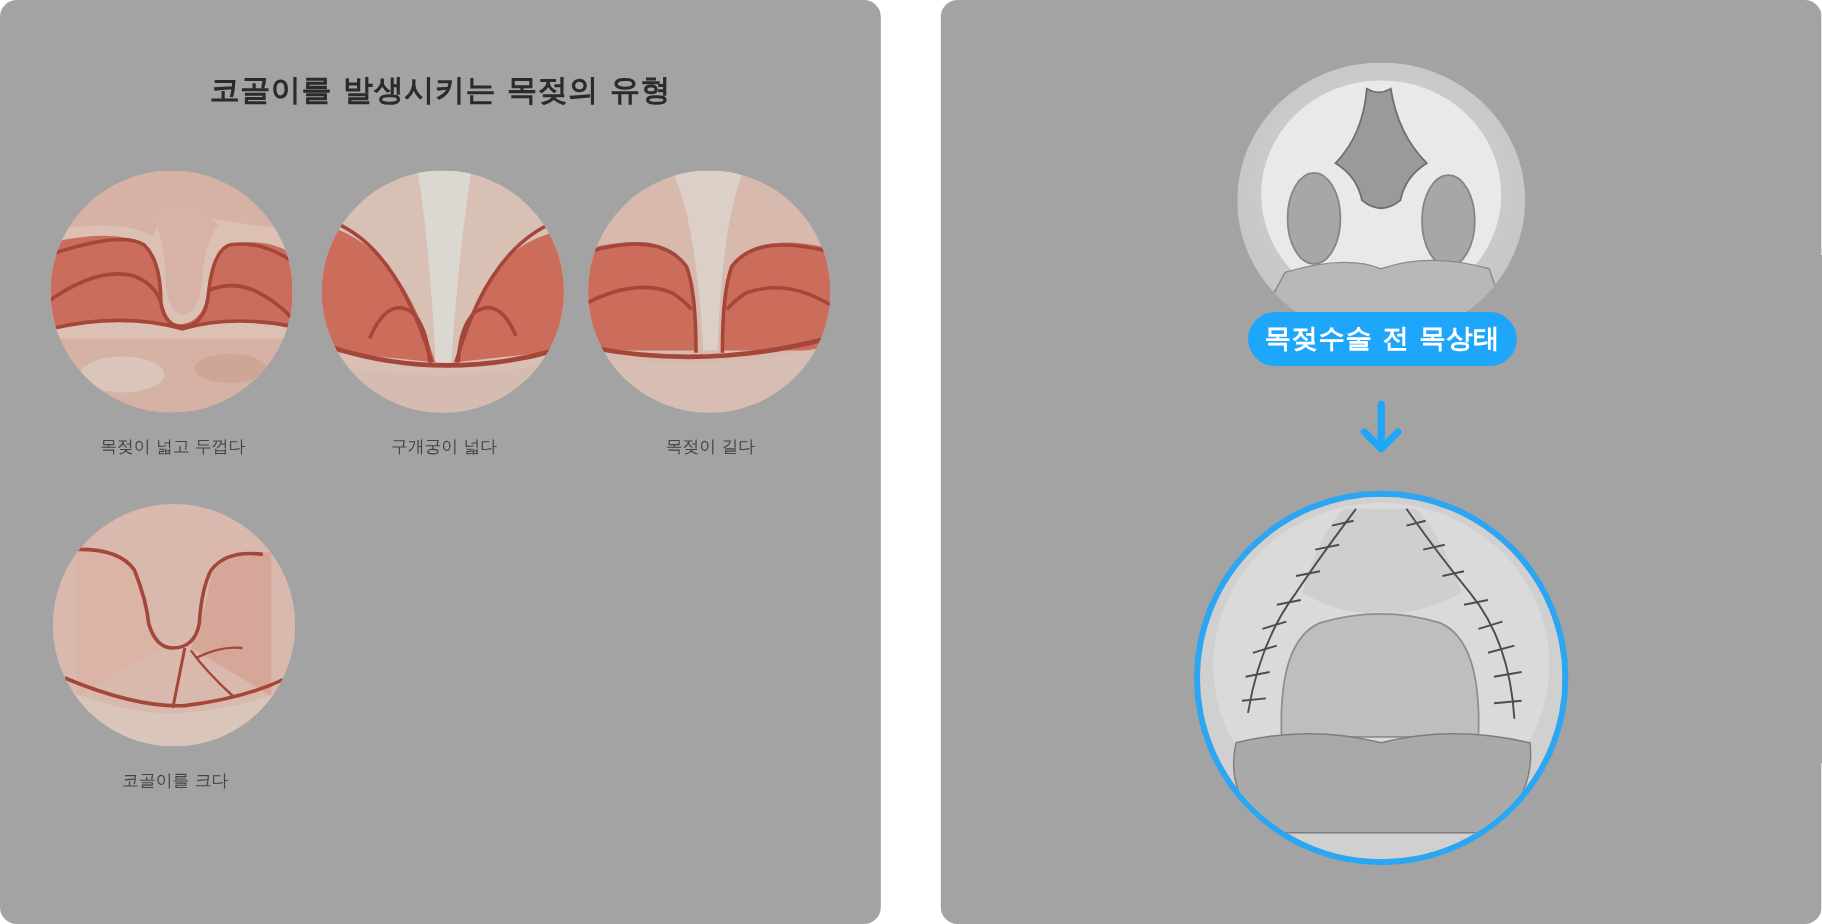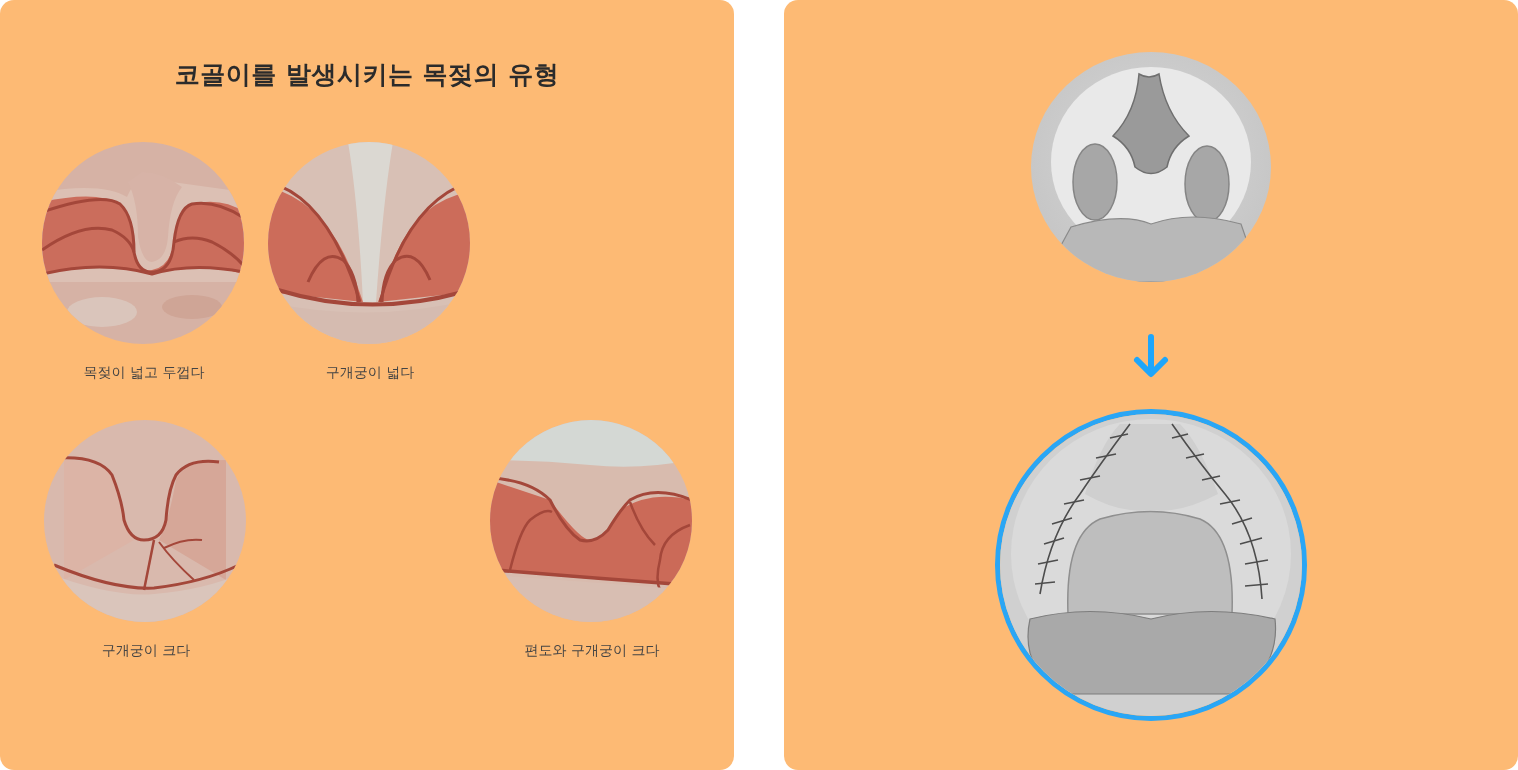--- a/index.html
+++ b/index.html
@@ -1,17 +1,17 @@
 <!DOCTYPE html>
 <html><head>
 <meta charset="utf-8">
 <style>
   html,body{margin:0;padding:0;background:#ffffff;}
   body{width:1518px;height:770px;position:relative;overflow:hidden;font-family:"DejaVu Sans","Liberation Sans",sans-serif;}
-  .panel{position:absolute;top:0;height:770px;background:#fdba74;border-radius:14px;}
+  .panel{position:absolute;top:0;height:770px;background:#a3a3a3;border-radius:14px;}
   #left{left:0;width:734px;}
   #right{left:784px;width:734px;}
   .title{position:absolute;left:0;width:734px;top:58px;text-align:center;font-size:25px;font-weight:bold;color:#2b2b2b;letter-spacing:0.5px;}
   .cell{position:absolute;width:204px;}
   .circle{width:202px;height:202px;border-radius:50%;overflow:hidden;position:relative;}
   .circle svg{display:block;}
   .label{position:absolute;width:220px;left:-8px;text-align:center;font-size:14px;color:#444;}
   .photo{position:absolute;border-radius:50%;overflow:hidden;}
   .pill{position:absolute;background:#1ea6fb;color:#fff;border-radius:24px;font-weight:bold;font-size:22px;text-align:center;letter-spacing:0.5px;}
 </style>
@@ -50,75 +50,77 @@
         <path d="M202 40 Q140 60 112 160" fill="none" stroke="#a4473a" stroke-width="3"></path>
         <path d="M40 140 Q55 105 75 118 Q88 130 90 160" fill="none" stroke="#a4473a" stroke-width="3"></path>
         <path d="M162 138 Q148 105 128 118 Q115 130 114 160" fill="none" stroke="#a4473a" stroke-width="3"></path>
         <path d="M10 148 Q100 176 195 150" fill="none" stroke="#a4473a" stroke-width="4"></path>
         <path d="M0 160 Q100 182 202 158 L202 202 L0 202Z" fill="#d5bbb0"></path>
       </svg>
     </div>
     <div class="label" style="top:222px;">구개궁이 넓다</div>
   </div>
 
+  <div class="cell" style="left:490px;top:142px;">
+    <div class="circle">
+      <svg width="202" height="202" viewBox="0 0 202 202">
+        <rect width="202" height="202" fill="#d7b9ad"></rect>
+        <path d="M70 0 L130 0 Q112 40 108 150 L96 150 Q90 40 70 0Z" fill="#dccfc8"></path>
+        <path d="M0 65 Q60 50 82 80 Q90 100 90 150 L0 150Z" fill="#cc6c5a"></path>
+        <path d="M202 65 Q140 50 118 80 Q112 100 112 150 L202 150Z" fill="#cc6c5a"></path>
+        <path d="M0 68 Q60 50 82 80 Q90 100 90 152" fill="none" stroke="#a4473a" stroke-width="3"></path>
+        <path d="M202 68 Q140 52 120 80 Q112 100 112 152" fill="none" stroke="#a4473a" stroke-width="3"></path>
+        <path d="M0 110 Q40 90 70 102 Q82 110 86 116" fill="none" stroke="#a4473a" stroke-width="3"></path>
+        <path d="M202 112 Q165 90 132 102 Q120 110 116 116" fill="none" stroke="#a4473a" stroke-width="3"></path>
+        <path d="M5 148 Q100 166 200 140" fill="none" stroke="#a4473a" stroke-width="4"></path>
+        <path d="M0 154 Q100 170 202 146 L202 202 L0 202Z" fill="#d8beb2"></path>
+      </svg>
+    </div>
+    <div class="label" style="top:222px;">목젖이 길다</div>
+  </div>
 
   <div class="cell" style="left:44px;top:420px;">
     <div class="circle">
       <svg width="202" height="202" viewBox="0 0 202 202">
         <rect width="202" height="202" fill="#d9b9ad"></rect>
         <path d="M20 40 Q60 40 70 60 Q80 100 90 120 L20 160Z" fill="#dcb4a6"></path>
         <path d="M182 40 Q140 40 132 60 Q125 100 115 120 L182 160Z" fill="#d6a798"></path>
         <path d="M15 38 Q55 36 68 55 Q78 80 80 100 Q86 120 100 120 Q118 120 122 100 Q124 70 132 55 Q145 38 175 42" fill="none" stroke="#a4473a" stroke-width="3"></path>
         <path d="M110 120 Q104 150 100 170" fill="none" stroke="#a4473a" stroke-width="2.5"></path>
         <path d="M115 122 Q128 140 150 160" fill="none" stroke="#a4473a" stroke-width="2"></path>
         <path d="M120 128 Q140 118 158 120" fill="none" stroke="#a4473a" stroke-width="2"></path>
         <path d="M10 145 Q70 170 110 168 Q160 162 195 145" fill="none" stroke="#a4473a" stroke-width="3"></path>
         <path d="M0 152 Q70 178 110 174 Q160 170 202 152 L202 202 L0 202Z" fill="#dac5bb"></path>
       </svg>
     </div>
-    <div class="label" style="top:222px;">구개궁이 크다</div>
+    <div class="label" style="top:222px;">코골이를 크다</div>
   </div>
 
 
-  <div class="cell" style="left:490px;top:420px;">
-    <div class="circle">
-      <svg width="202" height="202" viewBox="0 0 202 202">
-        <rect width="202" height="202" fill="#d8bbae"></rect>
-        <path d="M0 0 L202 0 L202 40 Q150 50 100 45 Q50 40 0 40Z" fill="#d4d8d4"></path>
-        <path d="M0 60 Q30 70 60 80 Q90 120 100 120 Q115 120 130 90 Q160 70 202 80 L202 165 Q100 160 0 150Z" fill="#cb6a58"></path>
-        <path d="M0 58 Q40 60 60 80 Q75 110 90 120 Q105 124 118 110 Q130 90 140 80 Q165 65 202 80" fill="none" stroke="#a4473a" stroke-width="3"></path>
-        <path d="M20 150 Q30 110 40 100 Q55 88 62 92" fill="none" stroke="#a4473a" stroke-width="2.5"></path>
-        <path d="M140 82 Q150 110 165 125" fill="none" stroke="#a4473a" stroke-width="2.5"></path>
-        <path d="M200 105 Q172 115 170 140 Q165 160 170 170" fill="none" stroke="#a4473a" stroke-width="2.5"></path>
-        <path d="M5 150 Q100 158 198 165" fill="none" stroke="#a4473a" stroke-width="3.5"></path>
-        <path d="M0 155 Q100 162 202 170 L202 202 L0 202Z" fill="#d8beb2"></path>
-      </svg>
-    </div>
-    <div class="label" style="top:222px;">편도와 구개궁이 크다</div>
-  </div>
 </div>
 
 <div class="panel" id="right">
 
   <div class="photo" style="left:247px;top:52px;width:240px;height:230px;">
     <svg width="240" height="230" viewBox="0 0 240 230">
       <defs>
         <radialGradient id="bgA" cx="50%" cy="45%" r="60%">
           <stop offset="0%" stop-color="#d8d8d8"></stop>
           <stop offset="100%" stop-color="#c4c4c4"></stop>
         </radialGradient>
       </defs>
       <rect width="240" height="230" fill="url(#bgA)"></rect>
       <ellipse cx="120" cy="110" rx="100" ry="95" fill="#e9e9e9"></ellipse>
       <path d="M82 84 Q105 60 108 22 Q118 28 128 22 Q134 60 158 84 Q140 95 136 115 Q120 128 104 115 Q100 95 82 84Z" fill="#9a9a9a" stroke="#6f6f6f" stroke-width="1.5"></path>
       <ellipse cx="64" cy="130" rx="22" ry="38" fill="#a7a7a7" stroke="#858585" stroke-width="1.5"></ellipse>
       <ellipse cx="176" cy="132" rx="22" ry="38" fill="#a7a7a7" stroke="#858585" stroke-width="1.5"></ellipse>
       <path d="M40 175 Q90 160 120 172 Q160 158 210 172 L230 230 L10 230Z" fill="#b8b8b8" stroke="#8a8a8a" stroke-width="1.2"></path>
     </svg>
   </div>
+  <div class="pill" style="left:256px;top:260px;width:224px;height:45px;line-height:45px;">목젖수술 전 목상태</div>
 
   <div style="position:absolute;left:347px;top:333px;width:40px;height:46px;">
     <svg width="40" height="46" viewBox="0 0 40 46">
       <path d="M20 4 L20 40 M6 27 L20 41 L34 27" fill="none" stroke="#1ea6fb" stroke-width="6" stroke-linecap="round" stroke-linejoin="round"></path>
     </svg>
   </div>
 
   <div class="photo" style="left:211px;top:409px;width:312px;height:312px;border:5px solid #2aa6f5;box-sizing:border-box;">
     <svg width="302" height="302" viewBox="0 0 302 302">
       <rect width="302" height="302" fill="#d0d0d0"></rect>

